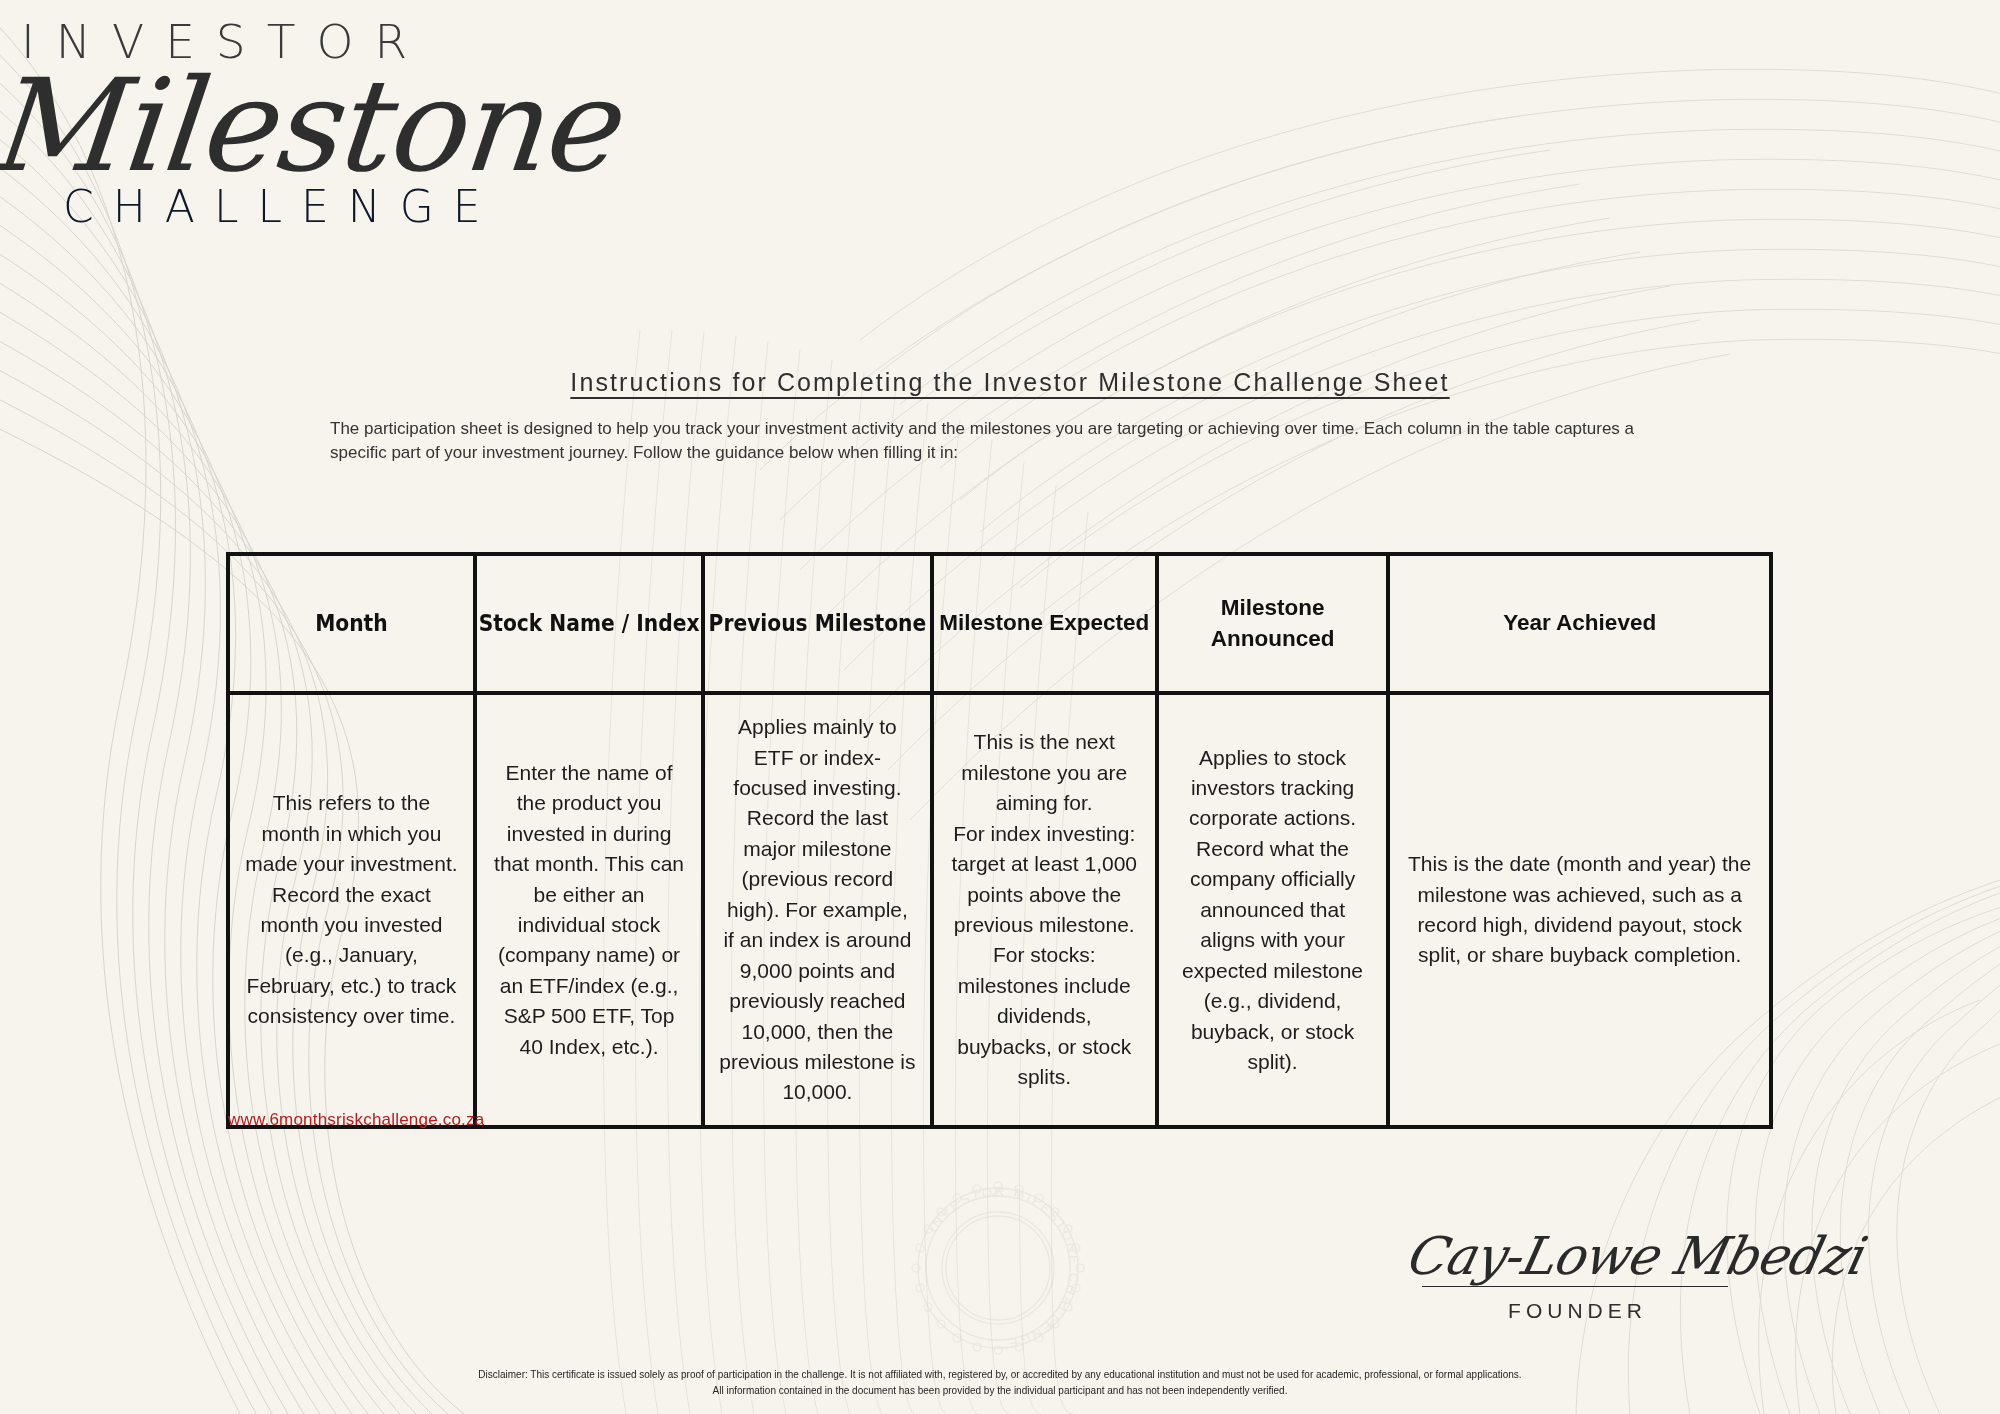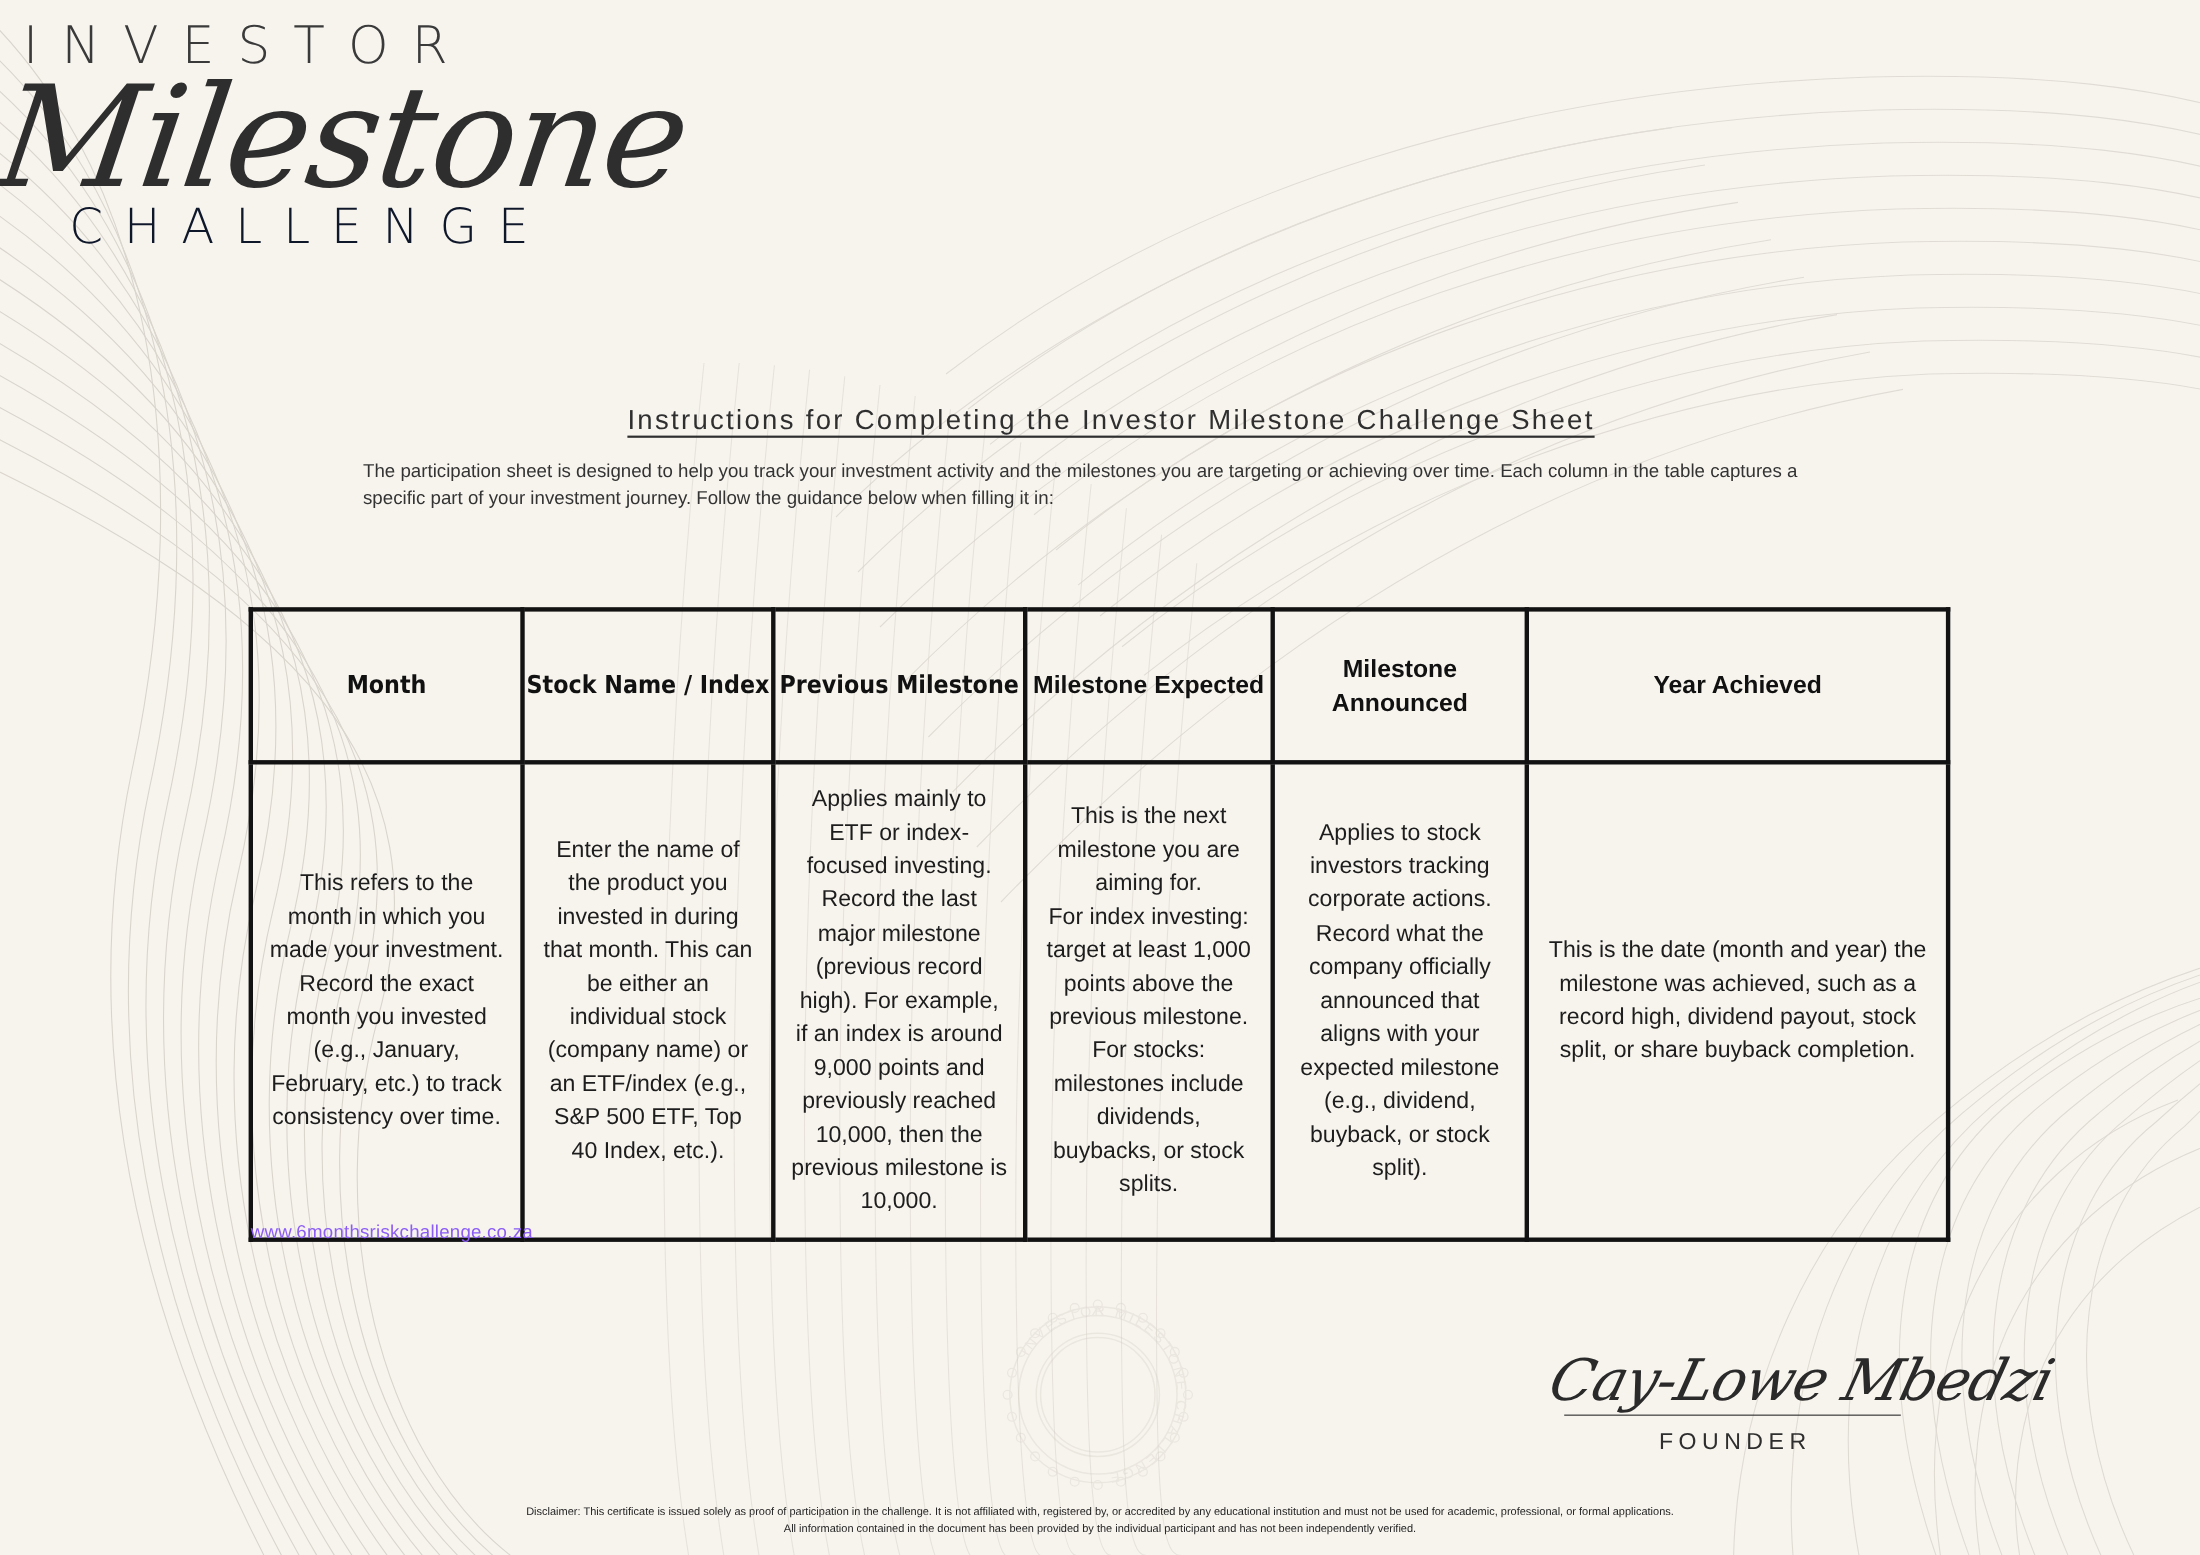--- a/index.html
+++ b/index.html
@@ -76,21 +76,21 @@
     height:410px;
     padding:10px 14px;
     font-family:"Liberation Sans",sans-serif;
     font-size:21px;line-height:1.45;color:#1d1d1d;
   }
 
   
   .site-url{
     position:absolute;left:228px;top:1110px;
     font-family:"Liberation Sans",sans-serif;
-    font-size:17px;color:#8b5cf6;letter-spacing:.2px;
+    font-size:17px;color:#b91c1c;letter-spacing:.2px;
   }
 
   
   .seal{
     position:absolute;left:898px;top:1168px;width:200px;height:200px;
     opacity:.30;z-index:1;
   }
 
   
   .sig-block{position:absolute;left:1410px;top:1230px;width:330px;text-align:center;}

